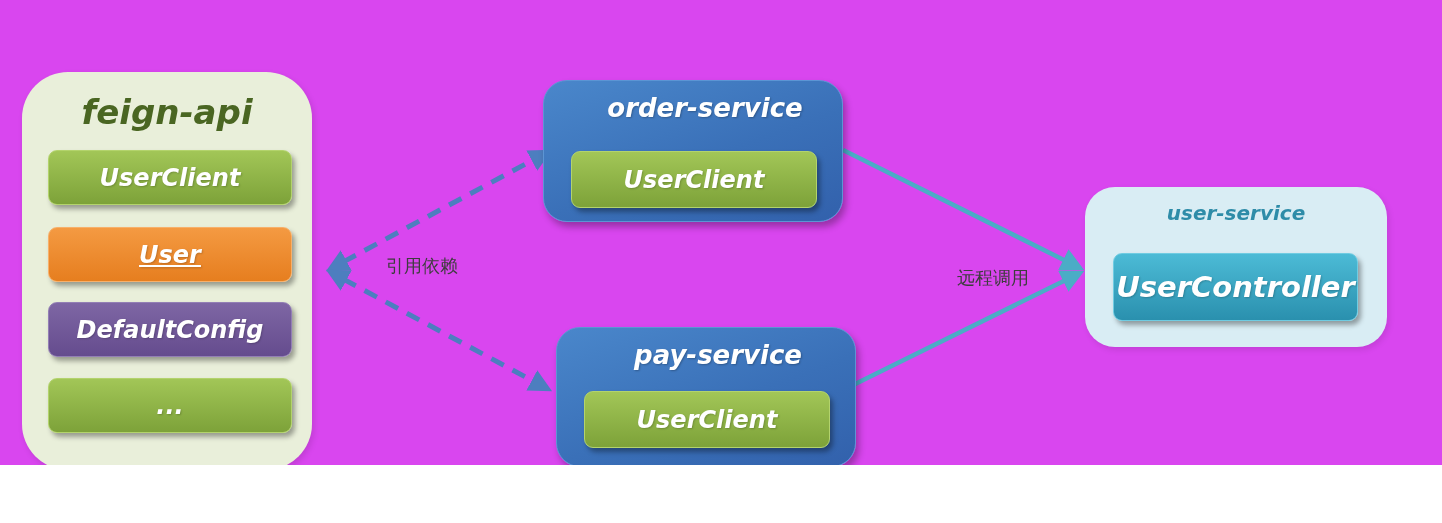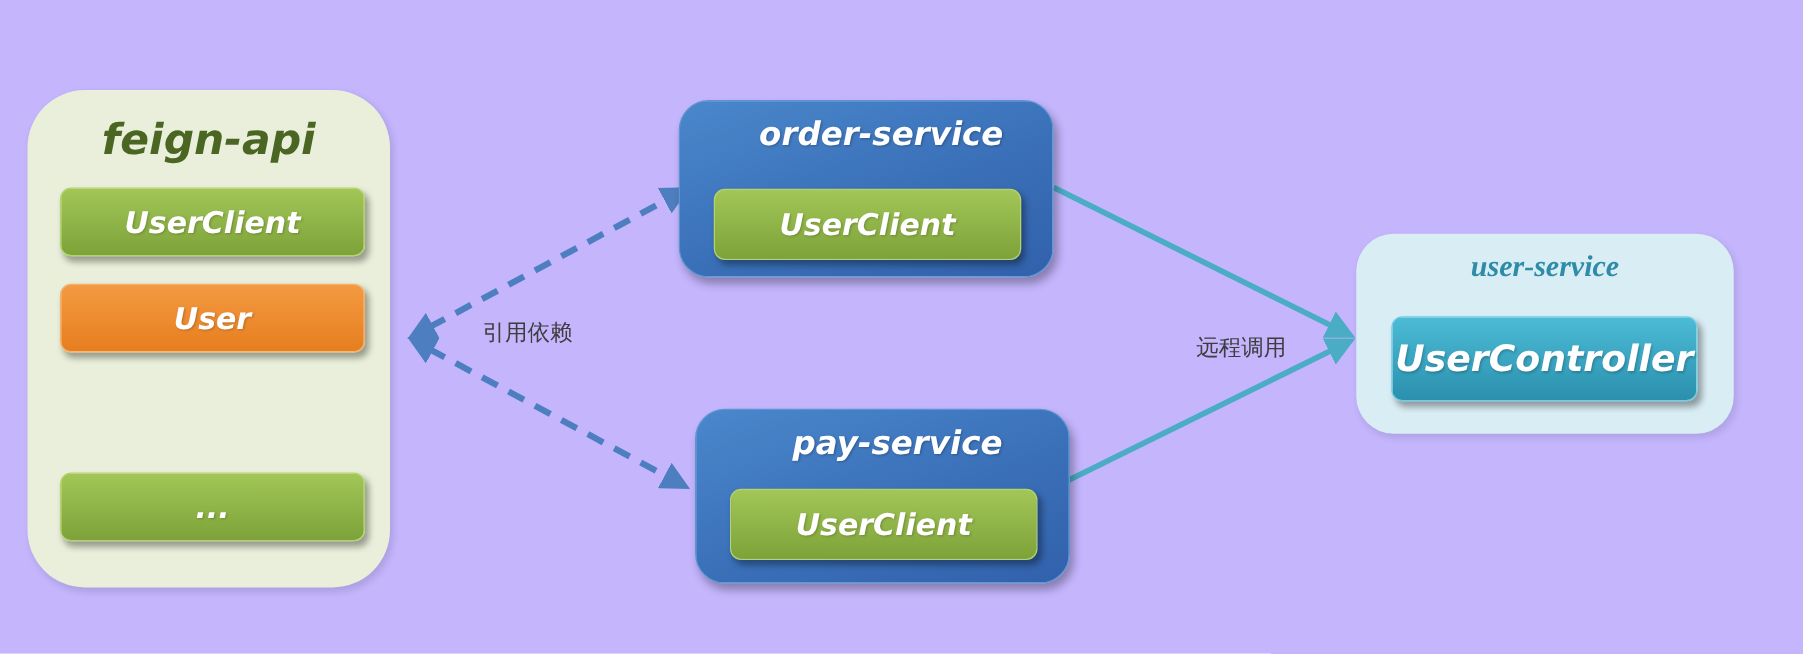--- a/index.html
+++ b/index.html
@@ -1,17 +1,17 @@
 <!DOCTYPE html>
 <html><head>
 <meta charset="utf-8">
 <style>
   html,body{margin:0;padding:0;background:#ffffff;}
   #canvas{
-    position:relative;width:1442px;height:523px;background:#c4b5fd;overflow:hidden;
+    position:relative;width:1442px;height:465px;background:#d946ef;overflow:hidden;
     font-family:"DejaVu Sans", sans-serif;
   }
   
   .group-box{position:absolute;box-sizing:border-box;}
   #feign-box{
     left:22px;top:72px;width:290px;height:398px;border-radius:46px;
     background:#e9efda;box-shadow:2px 3px 6px rgba(0,0,0,0.12);
   }
   #user-box{
     left:1085px;top:187px;width:302px;height:160px;border-radius:30px;
@@ -23,21 +23,21 @@
     box-shadow:3px 5px 7px rgba(0,0,0,0.30);
     border:1px solid #5c95d4;
   }
   #order-box{left:543px;top:80px;height:142px;}
   #pay-box{left:556px;top:327px;height:140px;}
   .grp-title{
     position:absolute;left:0;right:0;text-align:center;
     font-style:italic;font-weight:bold;
   }
   #feign-title{top:20px;font-size:34px;color:#4a6622;}
-  #user-title{top:14px;font-size:24px;color:#2e8ca8;font-weight:600;font-family:Liberation Serif, serif;}
+  #user-title{top:14px;font-size:20px;color:#2e8ca8;font-weight:600;}
   .svc-title{
     position:absolute;left:0;right:0;top:12px;text-align:center;
     font-size:26px;color:#ffffff;font-style:italic;font-weight:600;
     text-shadow:1px 1px 2px rgba(0,0,0,0.25);
     padding-left:24px;
   }
 
   
   .chip{
     position:absolute;box-sizing:border-box;border-radius:9px;
@@ -46,21 +46,21 @@
     box-shadow:3px 4px 5px rgba(0,0,0,0.35);
     text-shadow:1px 1px 2px rgba(0,0,0,0.2);
   }
   .chip.green {background:linear-gradient(#a2c657,#7da239);border:1px solid #b3d36c;}
   .chip.orange{background:linear-gradient(#f49a42,#e67e1f);border:1px solid #f7b06a;}
   .chip.purple{background:linear-gradient(#7e66a4,#654c8e);border:1px solid #937fb5;}
   .chip.teal  {background:linear-gradient(#4cbbd6,#2a90ae);border:1px solid #6fcce2;}
 
   .feign-chip{left:26px;width:244px;height:55px;}
   #feign-chip-0{top:78px;}
-  #feign-chip-1{top:155px;}
+  #feign-chip-1{top:155px;text-decoration:underline;}
   #feign-chip-2{top:230px;}
   #feign-chip-3{top:306px;}
 
   .svc-chip{left:27px;width:246px;height:57px;font-size:24px;}
   #order-chip{top:70px;}
   #pay-chip{top:63px;}
   #user-chip{left:28px;top:66px;width:245px;height:68px;font-size:29px;}
 
   
   .edge-label{
@@ -96,20 +96,21 @@
     <g stroke="#4bacc6" stroke-width="4.5" fill="none">
       <line x1="843" y1="150" x2="1078" y2="267" marker-end="url(#mTeal)"></line>
       <line x1="843" y1="390" x2="1078" y2="274" marker-end="url(#mTeal)"></line>
     </g>
   </svg>
 
   <div id="feign-box" class="group-box">
     <div id="feign-title" class="grp-title">feign-api</div>
     <div id="feign-chip-0" class="chip green feign-chip">UserClient</div>
     <div id="feign-chip-1" class="chip orange feign-chip">User</div>
+    <div id="feign-chip-2" class="chip purple feign-chip">DefaultConfig</div>
     <div id="feign-chip-3" class="chip green feign-chip">...</div>
   </div>
 
   <div id="order-box" class="svc-box">
     <div class="svc-title">order-service</div>
     <div id="order-chip" class="chip green svc-chip">UserClient</div>
   </div>
 
   <div id="pay-box" class="svc-box">
     <div class="svc-title">pay-service</div>

